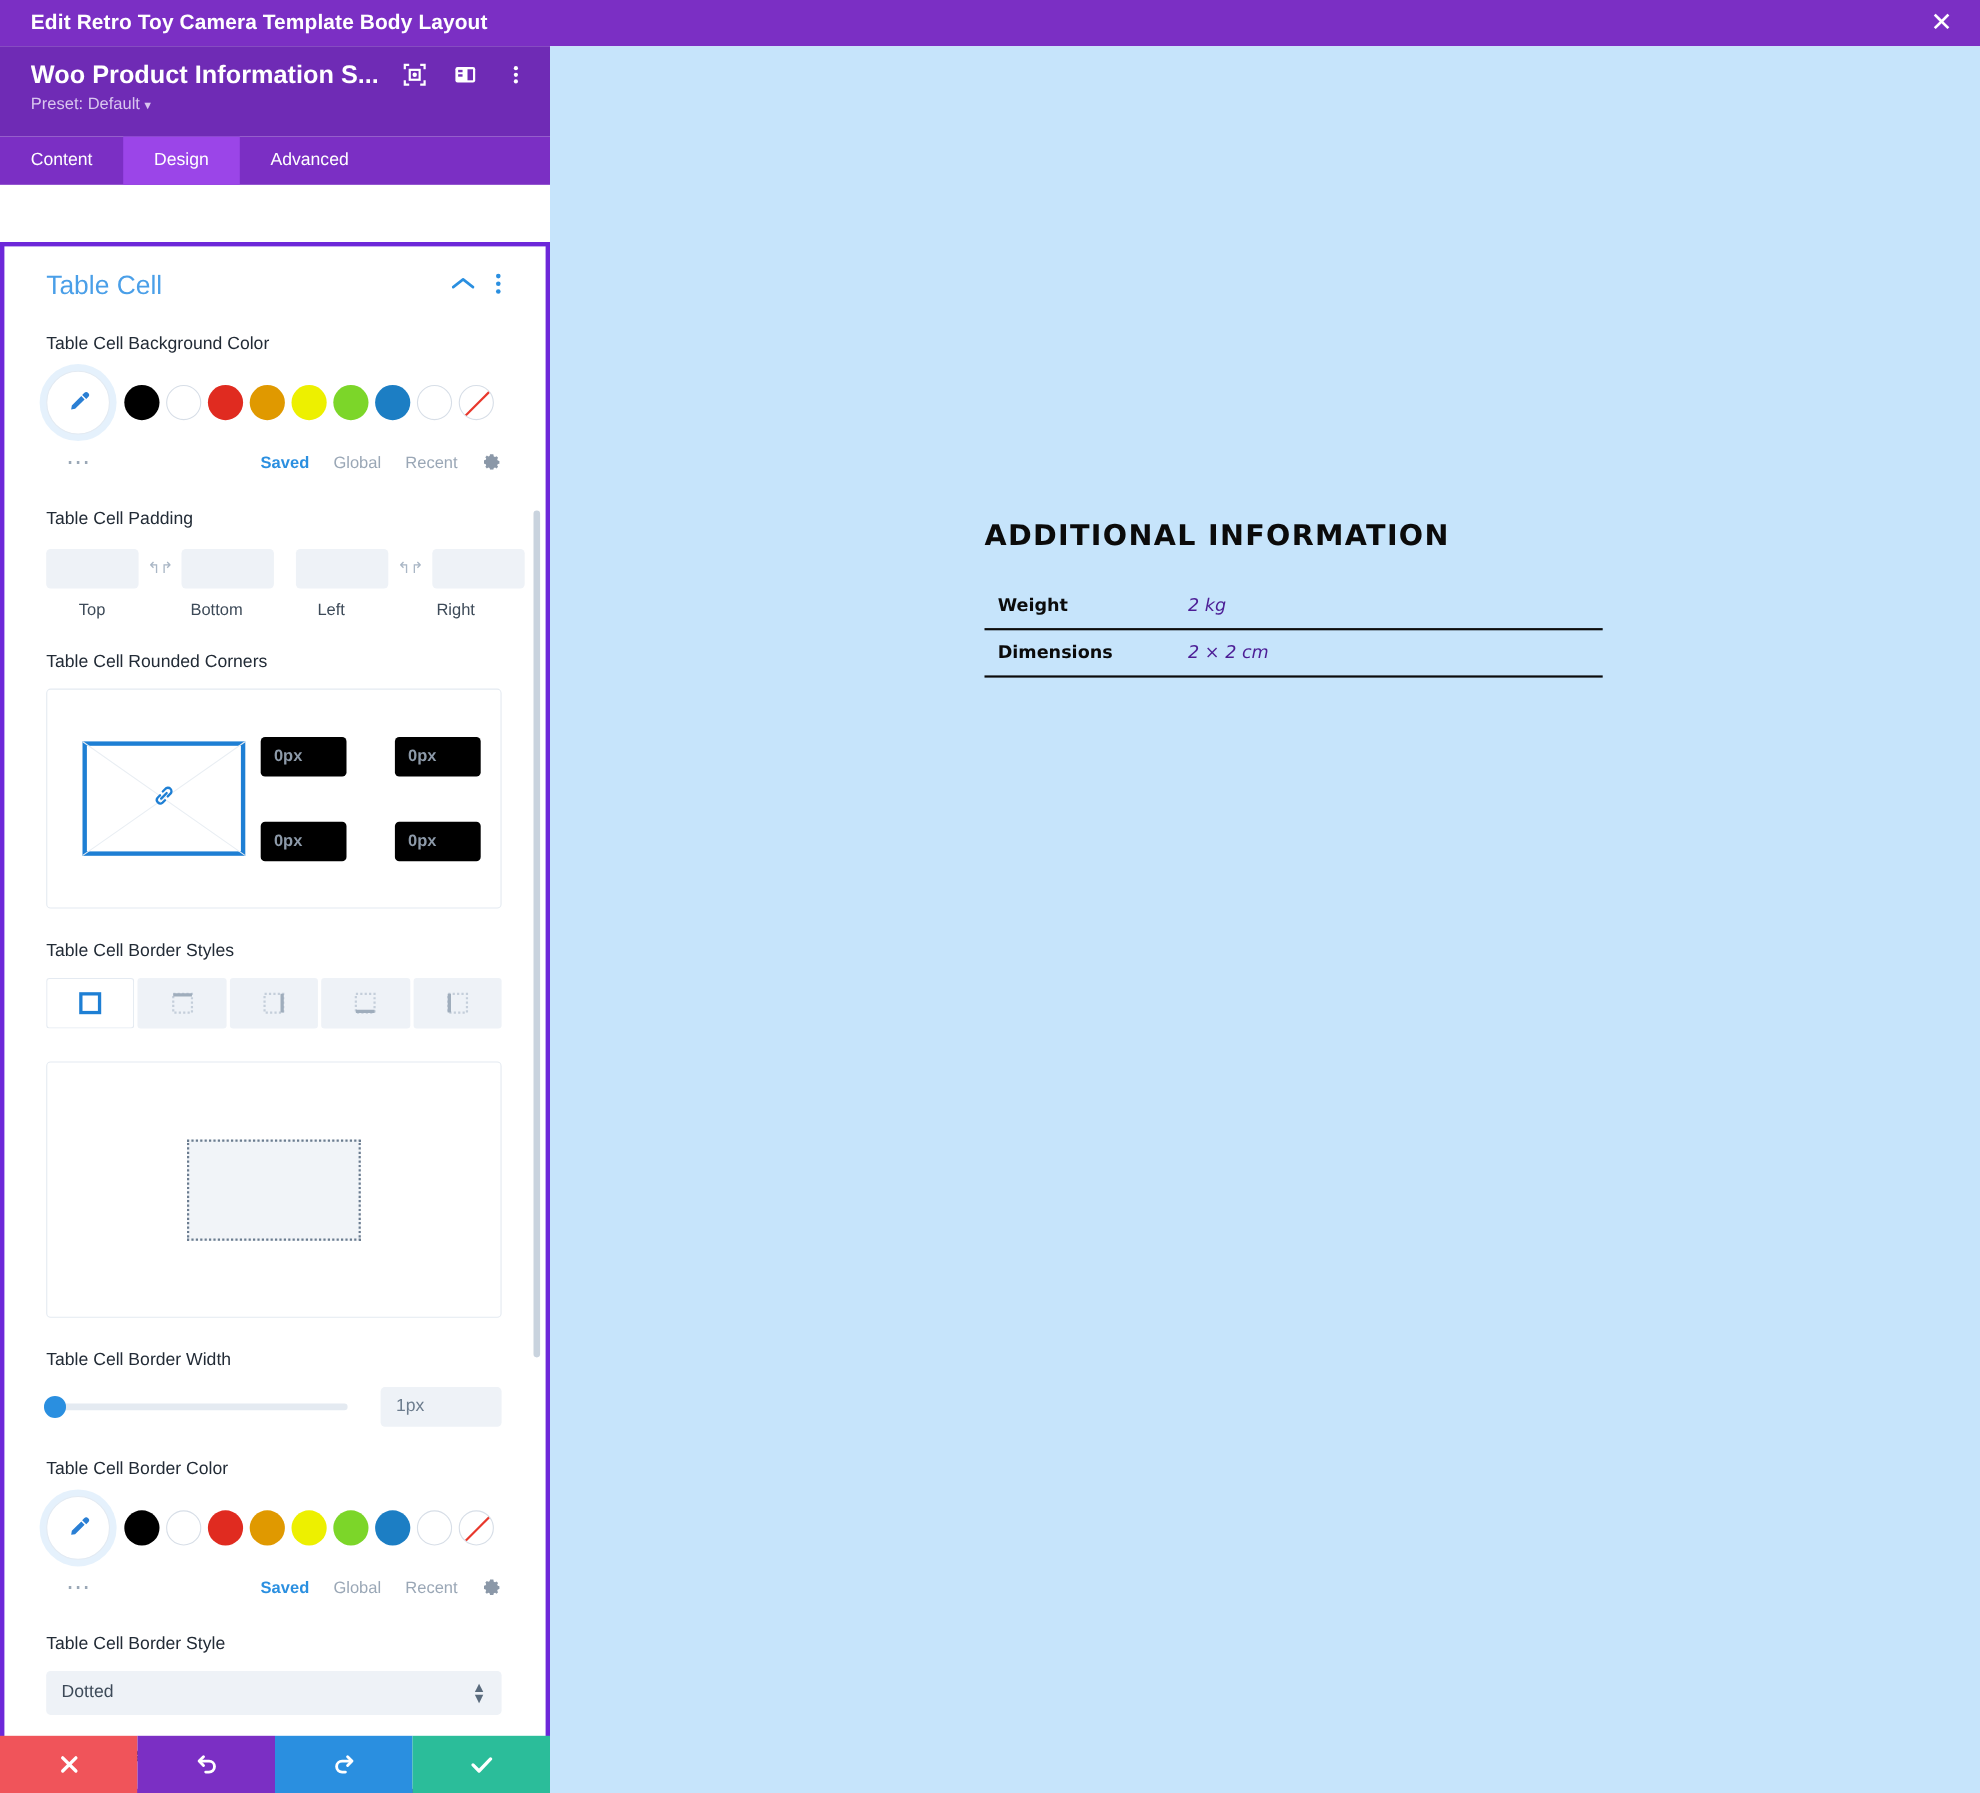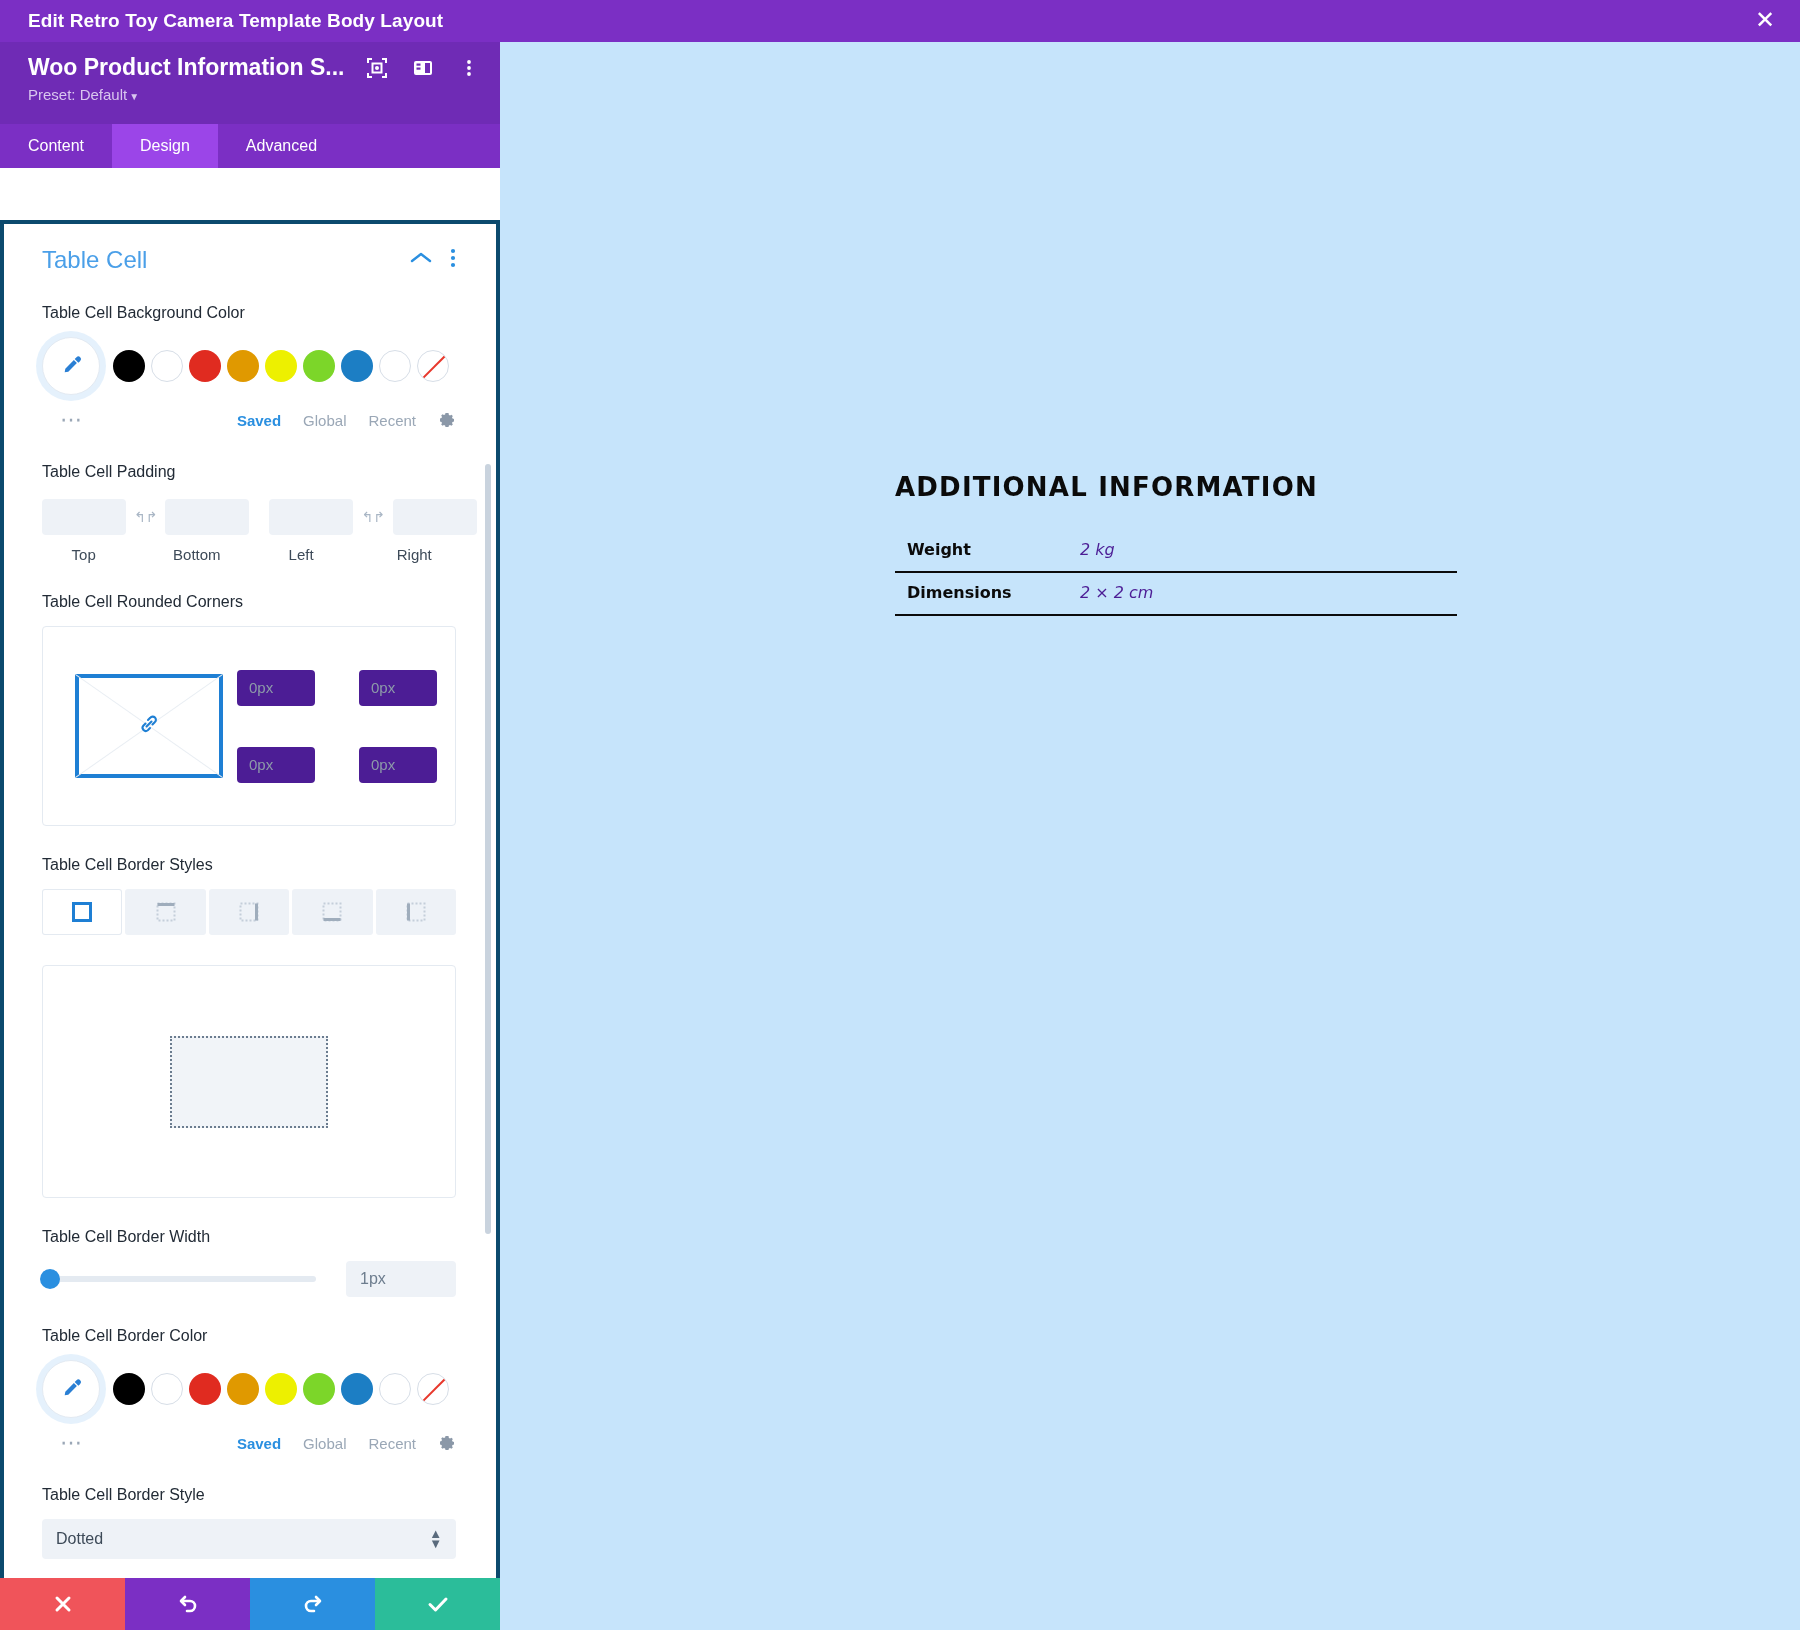--- a/index.html
+++ b/index.html
@@ -50,21 +50,21 @@
   .tab {
     display: flex; align-items: center; justify-content: center;
     color: #ffffff; font-size: 16px; cursor: pointer;
     padding: 0 28px; height: 100%;
   }
   .tab.active { background: #9b45e8; }
 
   
   .panel-frame {
     position: absolute; left: 0; top: 178px; width: 500px; height: 1410px;
-    border: 4px solid #0c4a6e;
+    border: 4px solid #6d28d9;
     background: #ffffff;
     overflow: hidden;
   }
   .panel-inner {
     position: absolute; left: 0; top: 0; right: 0; bottom: 0;
     padding: 22px 40px 0 38px;
     overflow: hidden;
   }
 
   .section-head {
@@ -129,23 +129,23 @@
   
   .corner-box {
     border: 1px solid #e4eaf1; border-radius: 4px; padding: 22px 18px;
     position: relative; height: 200px;
   }
   .corner-grid {
     display: grid; grid-template-columns: 1fr auto 1fr;
     grid-template-rows: auto auto; align-items: center; height: 100%;
   }
   .corner-input {
-    background: #4c1d95; border: none; border-radius: 4px;
+    background: #000000; border: none; border-radius: 4px;
     height: 36px; width: 78px; font-size: 15px; color: #8d9aa9;
-    padding: 0 12px; font-family: "Liberation Sans", sans-serif;
+    padding: 0 12px; font-family: "Liberation Sans", sans-serif; font-weight: bold;
   }
   .corner-tr, .corner-br { justify-self: end; }
   .corner-preview {
     grid-row: 1 / span 2; width: 148px; height: 104px;
     border: 4px solid #1e7fd4; position: relative; margin: 0 14px;
     background: #ffffff;
   }
   .corner-preview .x1, .corner-preview .x2 {
     position: absolute; left: 50%; top: 50%; width: 180px; height: 1px;
     background: #e9eef3; transform-origin: center;

